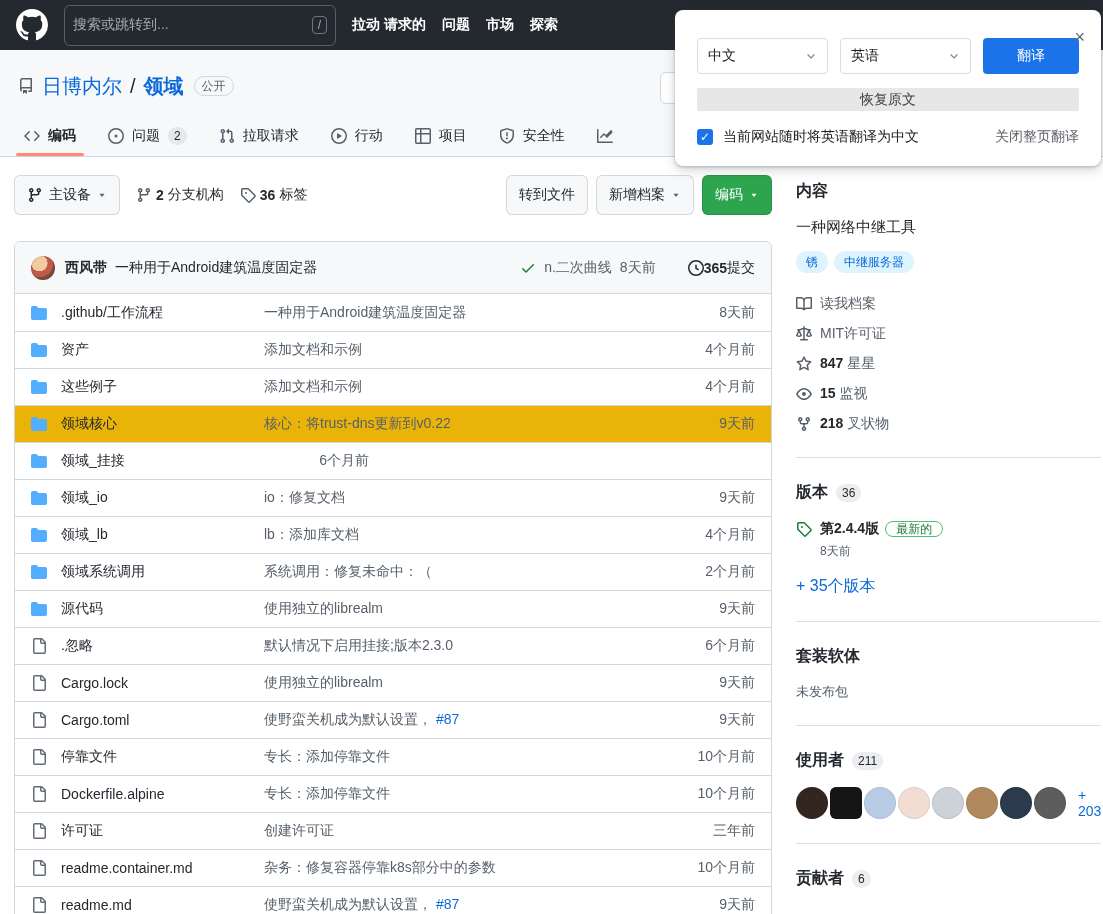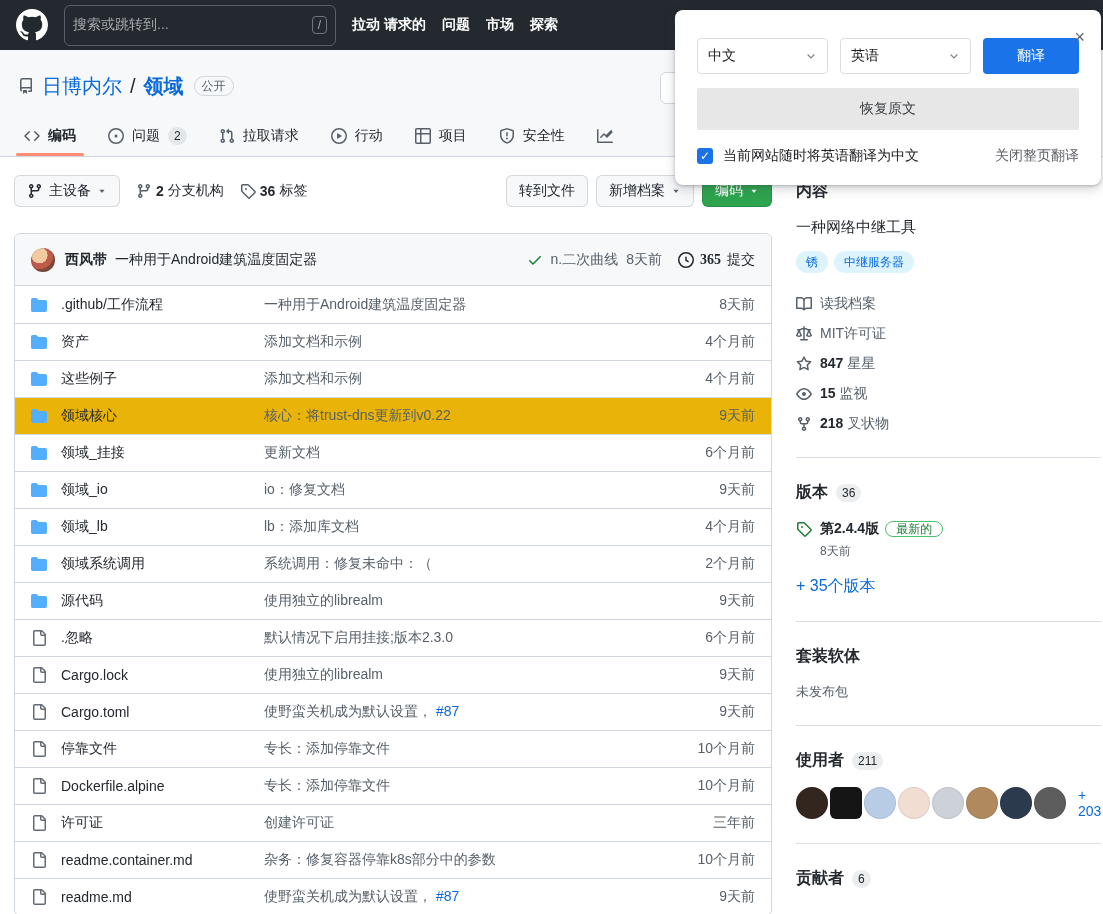--- a/index.html
+++ b/index.html
@@ -36,40 +36,40 @@
   .tab.active::after{content:"";position:absolute;left:8px;right:8px;bottom:0;height:3px;background:#fd8c73;border-radius:3px;}
   .tab-badge{background:rgba(175,184,193,0.25);border-radius:2em;font-size:12px;font-weight:500;line-height:18px;padding:0 6px;color:#24292f;}
 
   
   .main-wrap{display:flex;padding:16px 16px 0 14px;}
   main{width:758px;margin-right:24px;flex:none;}
   aside{flex:1;padding:8px 2px 0 0;}
 
   
   .toolbar{display:flex;align-items:center;margin:2px 0 26px;gap:16px;}
-  .btn{display:inline-flex;align-items:center;gap:6px;height:32px;padding:0 12px;border:1px solid rgba(27,31,36,0.15);border-radius:6px;background:#f6f8fa;font-size:14px;font-weight:500;color:#24292f;cursor:pointer;}
+  .btn{display:inline-flex;align-items:center;gap:6px;height:40px;padding:0 12px;border:1px solid rgba(27,31,36,0.15);border-radius:6px;background:#f6f8fa;font-size:14px;font-weight:500;color:#24292f;cursor:pointer;}
   .btn .caret{color:#57606a;}
   .btn.primary{background:#2da44e;border-color:rgba(27,31,36,0.15);color:#fff;font-weight:500;}
   .btn.primary .caret{color:#fff;}
   .ref-counts{display:flex;align-items:center;gap:16px;font-size:14px;color:#24292f;}
   .ref-counts .c-item{display:flex;align-items:center;gap:4px;cursor:pointer;}
   .ref-counts .c-icon{color:#57606a;}
   .ref-counts b{font-weight:700;}
   .toolbar-right{margin-left:auto;display:flex;gap:8px;}
 
   
   .file-table{border:1px solid #d0d7de;border-radius:6px;overflow:hidden;background:#fff;}
   .commit-bar{background:#f6f8fa;display:flex;align-items:center;padding:0 16px;height:52px;border-bottom:1px solid #d0d7de;font-size:14px;}
   .commit-avatar{width:24px;height:24px;border-radius:50%;flex:none;margin-right:10px;background:radial-gradient(circle at 35% 30%,#f3c9a0 0 35%,#c05a4a 36% 60%,#7d4a3a 61% 100%);box-shadow:inset 0 0 0 1px rgba(27,31,36,0.12);cursor:pointer;}
   .commit-author{font-weight:700;margin-right:8px;white-space:nowrap;cursor:pointer;}
   .commit-msg{color:#24292f;white-space:nowrap;overflow:hidden;text-overflow:ellipsis;cursor:pointer;}
   .commit-meta{margin-left:auto;display:flex;align-items:center;gap:8px;white-space:nowrap;}
   .check-ic{color:#1a7f37;}
   .commit-ref,.commit-time{color:#57606a;}
-  .commits-count{display:flex;align-items:center;gap:6px;margin-left:8px;color:#24292f;cursor:pointer;font-family:Liberation Serif, serif;}
+  .commits-count{display:flex;align-items:center;gap:0;margin-left:24px;color:#24292f;cursor:pointer;}
   .commits-count b{font-weight:700;}
   .file-row{display:flex;align-items:center;height:37px;padding:0 16px;font-size:14px;border-top:1px solid #d0d7de;cursor:pointer;}
   .file-row:first-of-type{border-top:none;}
   .file-row.hover{background:#eab308;}
   .f-icon{width:16px;flex:none;margin-right:14px;}
   .f-icon.dir{color:#54aeff;}
   .f-icon.doc{color:#636c76;}
   .f-name{width:203px;flex:none;color:#24292f;white-space:nowrap;overflow:hidden;}
   .f-msg{flex:1;color:#57606a;white-space:nowrap;overflow:hidden;}
   .f-msg .issue-link{color:#0969da;}
@@ -97,21 +97,21 @@
   .avatar{width:32px;height:32px;border-radius:50%;flex:none;box-shadow:inset 0 0 0 1px rgba(27,31,36,0.08);cursor:pointer;}
   .avatar.sq{border-radius:6px;}
   .more-link{color:#0969da;font-size:14px;margin-left:10px;cursor:pointer;}
 
   
   .translate-popup{position:absolute;top:10px;right:2px;width:426px;background:#fff;border-radius:8px;box-shadow:0 1px 3px rgba(60,64,67,0.3),0 4px 12px rgba(60,64,67,0.22);padding:28px 22px 20px;z-index:50;font-size:14px;color:#202124;}
   .tp-close{position:absolute;top:18px;right:16px;color:#5f6368;font-size:18px;line-height:1;cursor:pointer;}
   .tp-row1{display:flex;gap:12px;}
   .tselect{flex:1;height:36px;border:1px solid #dadce0;border-radius:4px;display:flex;align-items:center;justify-content:space-between;padding:0 10px;cursor:pointer;background:#fff;}
   .translate-btn{width:96px;height:36px;background:#1a73e8;color:#fff;border:none;border-radius:4px;font-size:14px;cursor:pointer;flex:none;font-family:inherit;}
-  .restore-btn{margin-top:14px;width:100%;height:42px;background:#e7e7e8;color:#3c4043;border:none;border-radius:2px;font-size:14px;cursor:pointer;font-family:inherit;}
+  .restore-btn{margin-top:14px;width:100%;height:23px;background:#e7e7e8;color:#3c4043;border:none;border-radius:2px;font-size:14px;cursor:pointer;font-family:inherit;}
   .tp-row3{margin-top:17px;display:flex;align-items:center;gap:10px;}
   .tp-checkbox{width:16px;height:16px;background:#1a73e8;border-radius:3px;color:#fff;display:flex;align-items:center;justify-content:center;font-size:12px;flex:none;cursor:pointer;}
   .tp-check-label{color:#202124;}
   .tp-off-link{margin-left:auto;color:#5f6368;cursor:pointer;}
 </style>
 </head>
 <body>
 
 <header class="site-header">
   <span class="gh-logo">
@@ -328,21 +328,20 @@
     <a class="f-msg">核心：将trust-dns更新到v0.22</a>
     <span class="f-time">9天前</span>
   </div>
           <div class="file-row">
     <span class="f-icon dir">
               <svg viewBox="0 0 16 16" width="16" height="16" fill="currentColor">
                 <path d="M1.75 1A1.75 1.75 0 0 0 0 2.75v10.5C0 14.216.784 15 1.75 15h12.5A1.75 1.75 0 0 0 16 13.25v-8.5A1.75 1.75 0 0 0 14.25 3H7.5a.25.25 0 0 1-.2-.1l-.9-1.2C6.07 1.26 5.55 1 5 1H1.75Z"></path>
               </svg>
             </span>
     <a class="f-name">领域_挂接</a>
-    <a class="f-msg">更新文档</a>
     <span class="f-time">6个月前</span>
   </div>
           <div class="file-row">
     <span class="f-icon dir">
               <svg viewBox="0 0 16 16" width="16" height="16" fill="currentColor">
                 <path d="M1.75 1A1.75 1.75 0 0 0 0 2.75v10.5C0 14.216.784 15 1.75 15h12.5A1.75 1.75 0 0 0 16 13.25v-8.5A1.75 1.75 0 0 0 14.25 3H7.5a.25.25 0 0 1-.2-.1l-.9-1.2C6.07 1.26 5.55 1 5 1H1.75Z"></path>
               </svg>
             </span>
     <a class="f-name">领域_io</a>
     <a class="f-msg">io：修复文档</a>

